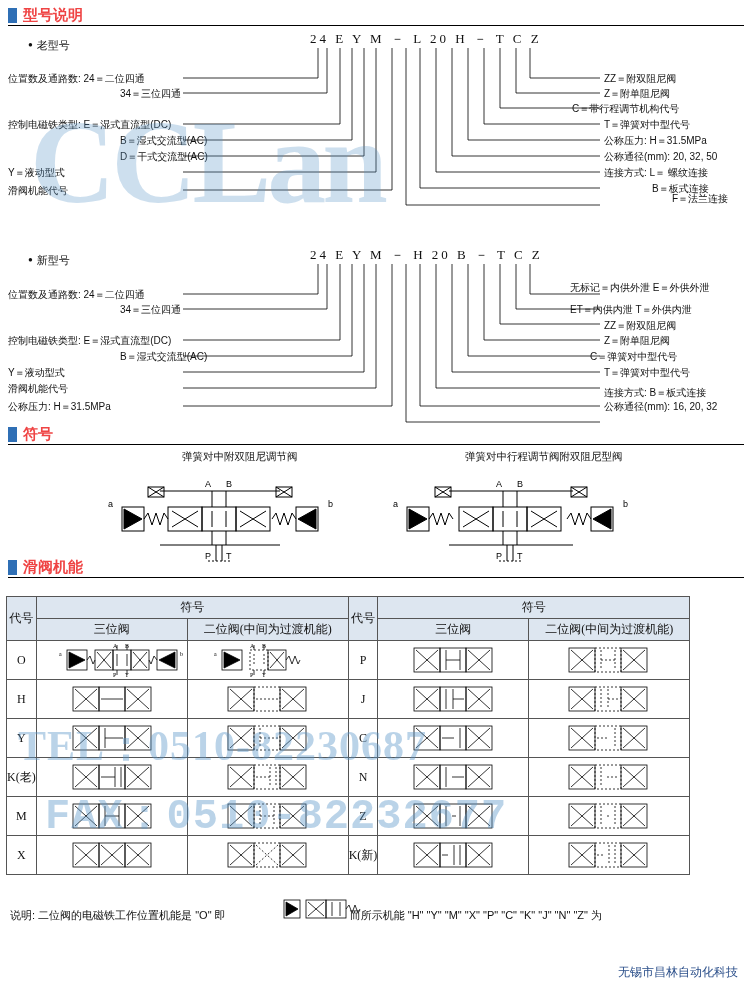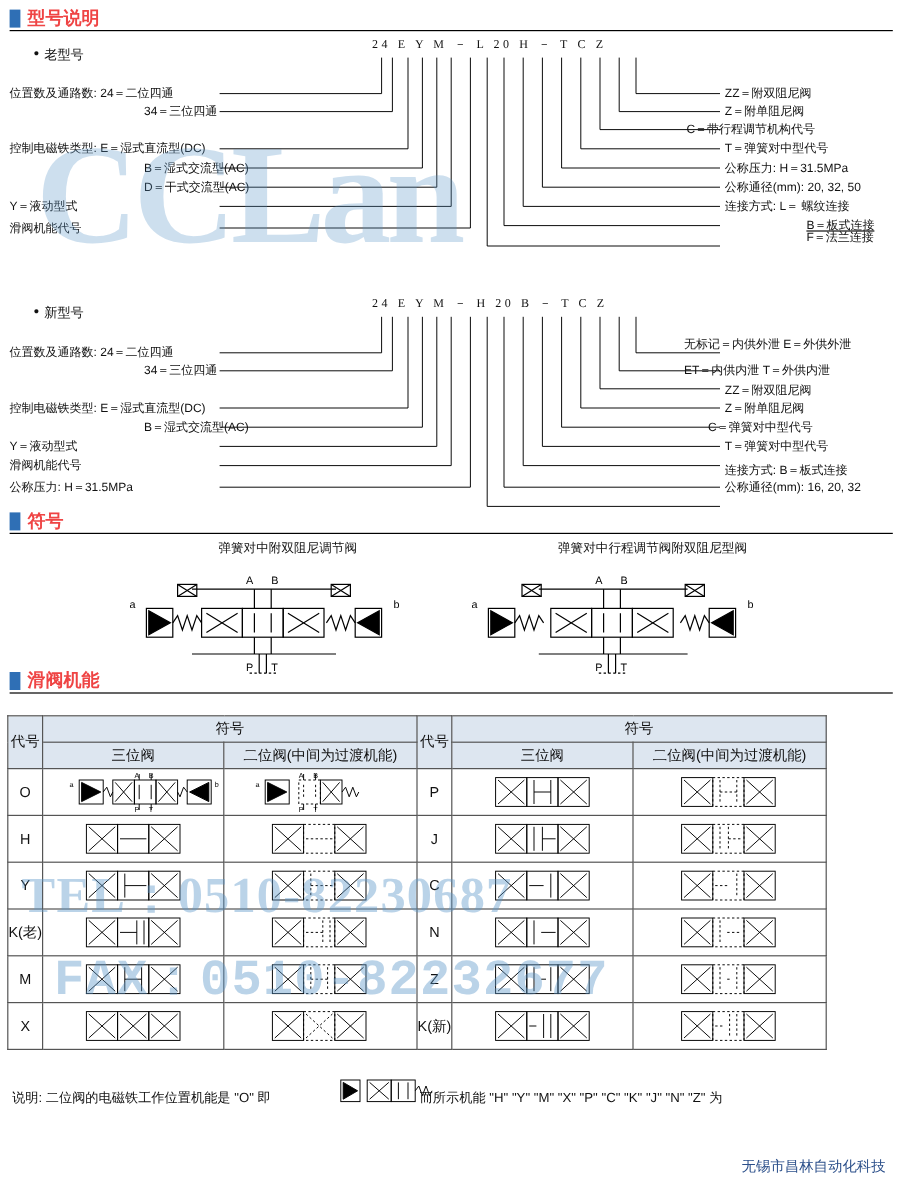--- a/index.html
+++ b/index.html
@@ -104,21 +104,21 @@
     font-size: 11px;
   }
   .bullet::before {
     content: "●";
     font-size: 8px;
     margin-right: 4px;
     vertical-align: 2px;
   }
   .codeline {
     position: absolute;
-    font-size: 10px;
+    font-size: 13px;
     letter-spacing: 3px;
     font-family: "Liberation Serif", serif;
     white-space: nowrap;
   }
   .lbl {
     position: absolute;
     font-size: 10px;
     white-space: nowrap;
     line-height: 13px;
   }
@@ -133,20 +133,21 @@
 
   
   table.fn {
     position: absolute;
     left: 6px;
     top: 596px;
     width: 668px;
     border-collapse: collapse;
     background: transparent;
     z-index: 2;
+    font-family: Liberation Serif, serif;
   }
   table.fn th, table.fn td {
     border: 1px solid #555;
     text-align: center;
     vertical-align: middle;
     font-size: 12px;
     padding: 0;
   }
   table.fn th {
     background: #dde6f0;
@@ -229,21 +230,21 @@
   <div class="lbl" style="left:8px; top:166px;">Y＝液动型式</div>
   <div class="lbl" style="left:8px; top:184px;">滑阀机能代号</div>
 
   <div class="lbl right" style="left:604px; top:72px;">ZZ＝附双阻尼阀</div>
   <div class="lbl right" style="left:604px; top:87px;">Z＝附单阻尼阀</div>
   <div class="lbl right" style="left:572px; top:102px;">C＝带行程调节机构代号</div>
   <div class="lbl right" style="left:604px; top:118px;">T＝弹簧对中型代号</div>
   <div class="lbl right" style="left:604px; top:134px;">公称压力: H＝31.5MPa</div>
   <div class="lbl right" style="left:604px; top:150px;">公称通径(mm): 20, 32, 50</div>
   <div class="lbl right" style="left:604px; top:166px;">连接方式: L＝ 螺纹连接</div>
-  <div class="lbl right" style="left:672px; top:182px;text-decoration:underline;">B＝板式连接</div>
+  <div class="lbl right" style="left:652px; top:182px;">B＝板式连接</div>
   <div class="lbl right" style="left:672px; top:192px;">F＝法兰连接</div>
 
   <div class="bullet" style="left:28px; top:253px;text-align:right;">新型号</div>
   <div class="codeline" style="left:310px; top:246px;">24 E Y M － H 20 B － T C Z</div>
 
   <svg style="position:absolute;left:0;top:0;width:750px;height:460px;">
     <g stroke="#000" stroke-width="0.8" fill="none">
       <path d="M318,264 L318,294 L183,294"></path>
       <path d="M327,264 L327,309 L183,309"></path>
       <path d="M340,264 L340,340 L183,340"></path>

